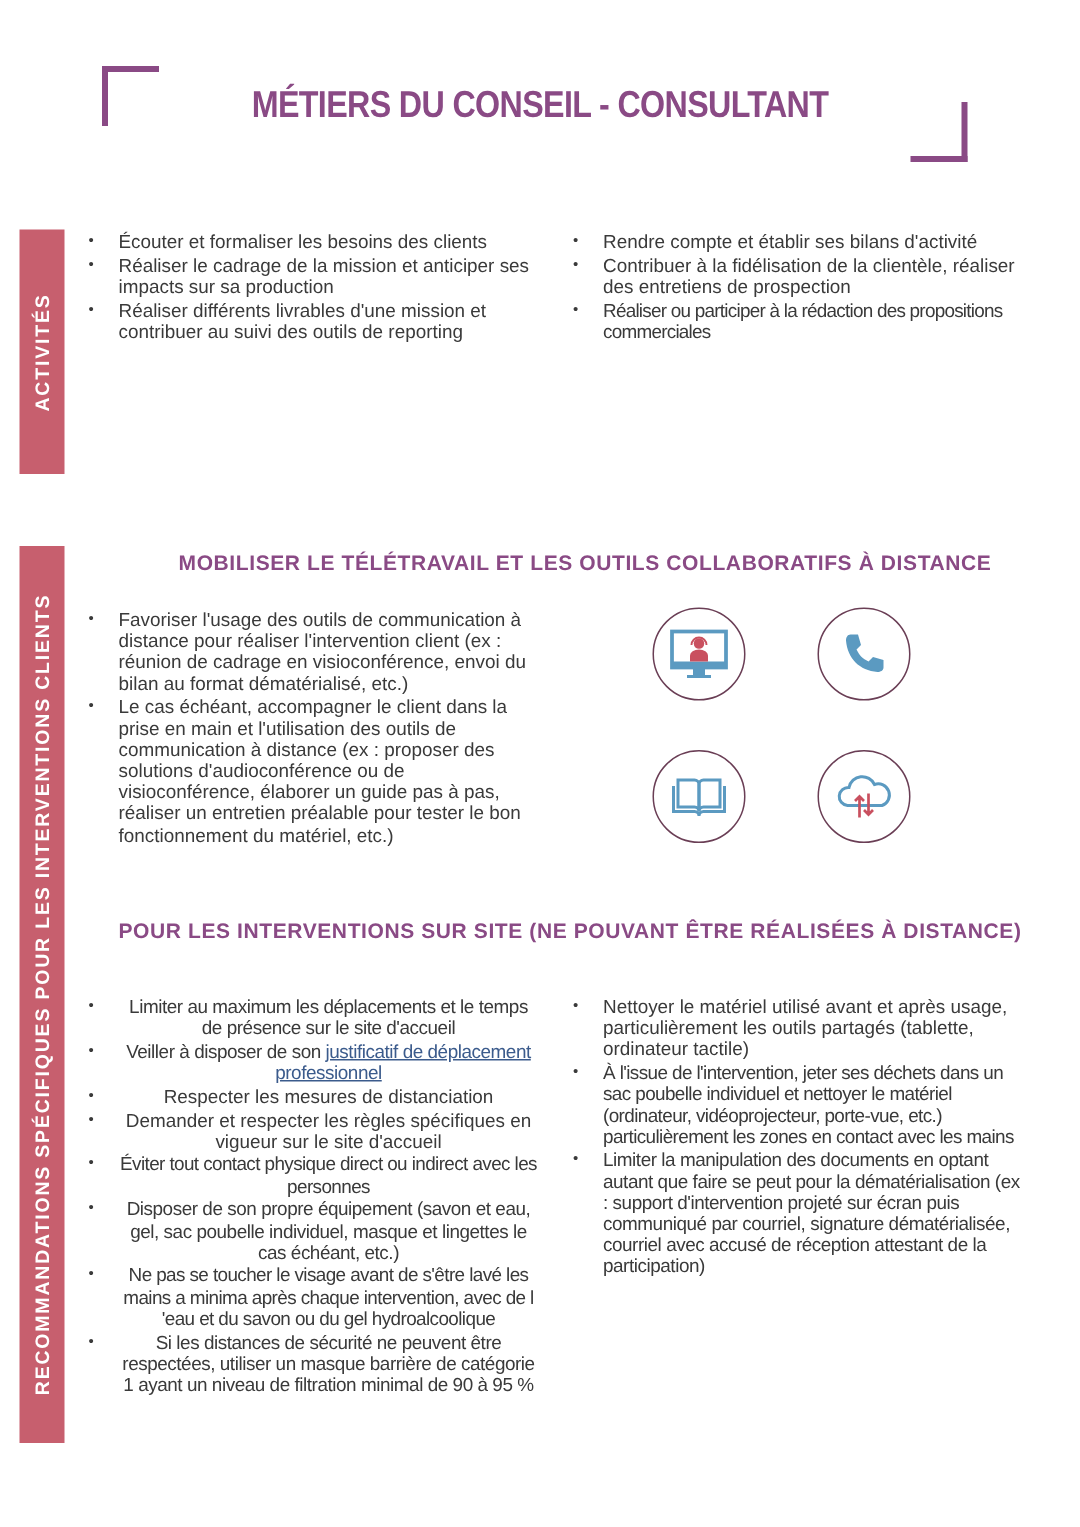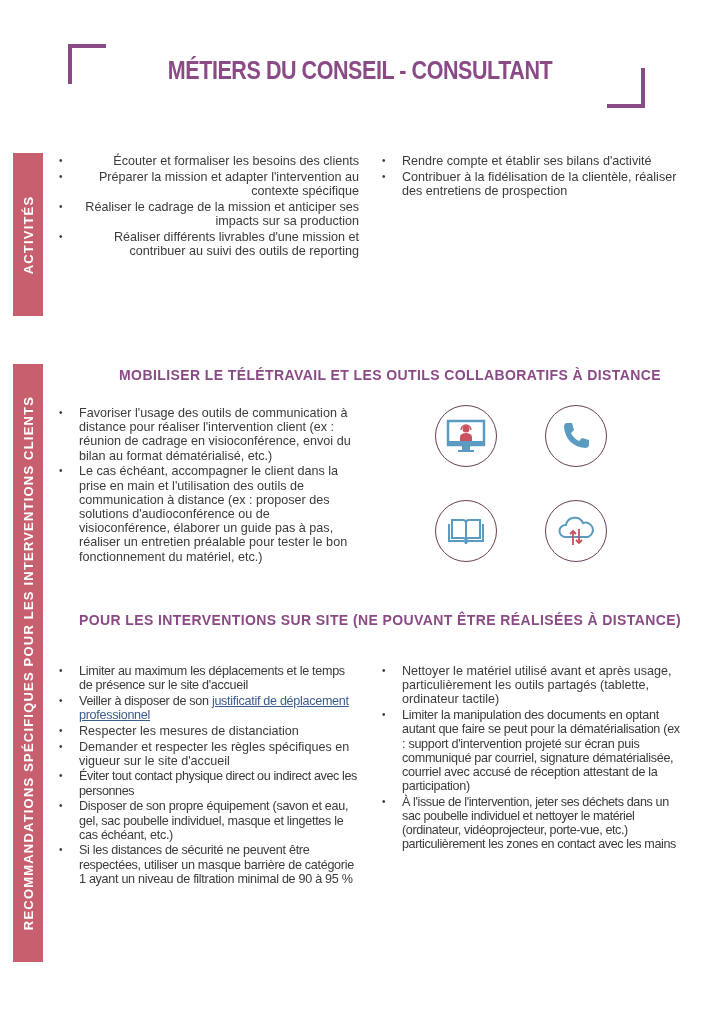--- a/index.html
+++ b/index.html
@@ -20,38 +20,38 @@
   .band-reco { top: 364px; height: 598px; }
   .band-label { position: absolute; left: 50%; top: 50%; white-space: nowrap;
     transform: translate(-50%, -50%) rotate(-90deg); color: #ffffff;
     font-weight: bold; font-size: 13px; letter-spacing: 1.2px; }
 
   ul.blist { list-style: none; margin: 0; padding: 0; position: absolute;
     font-size: 12.6px; line-height: 14.2px; color: #3a3a3a; }
   ul.blist li { position: relative; padding-left: 22px; margin: 0 0 1.5px 0; }
   ul.blist li::before { content: "•"; position: absolute; left: 2px; top: 0; font-size: 10px; color: #3a3a3a; }
 
-  .act-left { left: 57px; top: 154px; width: 302px; text-align: right; }
+  .act-left { left: 57px; top: 154px; width: 302px; }
   .act-right { left: 380px; top: 154px; width: 300px; }
 
   .section-heading { position: absolute; left: 0; width: 720px; text-align: center;
     font-weight: bold; font-size: 14px; color: #8a4a85; letter-spacing: 0.4px; }
   .h-tele { top: 367px; left: 30px; }
   .h-site { top: 612px; left: 20px; }
 
   .tele-list { left: 57px; top: 406px; width: 300px; }
 
   .icon-circle { position: absolute; width: 62px; height: 62px; border-radius: 50%;
     border: 1.5px solid #6a3e55; box-sizing: border-box; display: flex; align-items: center; justify-content: center; }
   .ic1 { left: 435px; top: 405px; }
   .ic2 { left: 545px; top: 405px; }
   .ic3 { left: 435px; top: 500px; }
   .ic4 { left: 545px; top: 500px; }
 
-  .site-left { left: 57px; top: 664px; width: 302px; }
+  .site-left { left: 57px; top: 664px; width: 302px; text-align: center; }
   .site-right { left: 380px; top: 664px; width: 305px; }
 
   a.doc-link { color: #3b5b8c; text-decoration: underline; }
 
   .footer { position: absolute; top: 1020px; font-size: 14px; line-height: 12px; color: #555; margin-top: 28px; }
   .f-version { left: 45px; }
   .f-center { left: 186px; width: 360px; }
   .f-page { left: 650px; }
 </style>
 </head>
@@ -59,27 +59,27 @@
 
 <div class="corner-tl"></div>
 <div class="corner-br"></div>
 <div class="title">MÉTIERS DU CONSEIL - CONSULTANT</div>
 
 <div class="band band-activites">
   <div class="band-label">ACTIVITÉS</div>
 </div>
 <ul class="blist act-left">
   <li>Écouter et formaliser les besoins des clients</li>
-  <li>Préparer la mission et adapter l'intervention au contexte spécifique</li>
   <li>Réaliser le cadrage de la mission et anticiper ses impacts sur sa production</li>
   <li>Réaliser différents livrables d'une mission et contribuer au suivi des outils de reporting</li>
 </ul>
 <ul class="blist act-right">
   <li>Rendre compte et établir ses bilans d'activité</li>
   <li>Contribuer à la fidélisation de la clientèle, réaliser des entretiens de prospection</li>
+  <li style="letter-spacing:-0.5px">Réaliser ou participer à la rédaction des propositions commerciales</li>
 </ul>
 
 <div class="band band-reco">
   <div class="band-label">RECOMMANDATIONS SPÉCIFIQUES POUR LES INTERVENTIONS CLIENTS</div>
 </div>
 
 <div class="section-heading h-tele">MOBILISER LE TÉLÉTRAVAIL ET LES OUTILS COLLABORATIFS À DISTANCE</div>
 <ul class="blist tele-list">
   <li>Favoriser l'usage des outils de communication à distance pour réaliser l'intervention client (ex : réunion de cadrage en visioconférence, envoi du bilan au format dématérialisé, etc.)</li>
   <li>Le cas échéant, accompagner le client dans la prise en main et l'utilisation des outils de communication à distance (ex : proposer des solutions d'audioconférence ou de visioconférence, élaborer un guide pas à pas, réaliser un entretien préalable pour tester le bon fonctionnement du matériel, etc.)</li>
@@ -118,27 +118,28 @@
 
 <div class="section-heading h-site">POUR LES INTERVENTIONS SUR SITE (NE POUVANT ÊTRE RÉALISÉES À DISTANCE)</div>
 
 <ul class="blist site-left">
   <li style="letter-spacing:-0.3px">Limiter au maximum les déplacements et le temps de présence sur le site d'accueil</li>
   <li style="letter-spacing:-0.3px"><span>Veiller à disposer de son </span><a class="doc-link" href="#">justificatif de déplacement professionnel</a></li>
   <li>Respecter les mesures de distanciation</li>
   <li>Demander et respecter les règles spécifiques en vigueur sur le site d'accueil</li>
   <li style="letter-spacing:-0.4px">Éviter tout contact physique direct ou indirect avec les personnes</li>
   <li style="letter-spacing:-0.3px">Disposer de son propre équipement (savon et eau, gel, sac poubelle individuel, masque et lingettes le cas échéant, etc.)</li>
+  <li style="letter-spacing:-0.4px">Ne pas se toucher le visage avant de s'être lavé les mains a minima après chaque intervention, avec de l 'eau et du savon ou du gel hydroalcoolique</li>
   <li style="letter-spacing:-0.3px">Si les distances de sécurité ne peuvent être respectées, utiliser un masque barrière de catégorie 1 ayant un niveau de filtration minimal de 90 à 95 %</li>
 </ul>
 
 <ul class="blist site-right">
   <li>Nettoyer le matériel utilisé avant et après usage, particulièrement les outils partagés (tablette, ordinateur tactile)</li>
+  <li style="letter-spacing:-0.4px">À l'issue de l'intervention, jeter ses déchets dans un sac poubelle individuel et nettoyer le matériel (ordinateur, vidéoprojecteur, porte-vue, etc.) particulièrement les zones en contact avec les mains</li>
   <li style="letter-spacing:-0.3px">Limiter la manipulation des documents en optant autant que faire se peut pour la dématérialisation (ex : support d'intervention projeté sur écran puis communiqué par courriel, signature dématérialisée, courriel avec accusé de réception attestant de la participation)</li>
-  <li style="letter-spacing:-0.4px">À l'issue de l'intervention, jeter ses déchets dans un sac poubelle individuel et nettoyer le matériel (ordinateur, vidéoprojecteur, porte-vue, etc.) particulièrement les zones en contact avec les mains</li>
 </ul>
 
 <div class="footer f-version">
   <div>Version 2.1</div>
   <div>24 avril 2020</div>
 </div>
 <div class="footer f-center">
   <div>Fédération Syntec : Guide de recommandations de sécurité sanitaire pour la</div>
 </div>
 <div class="footer f-page">18/34</div>

